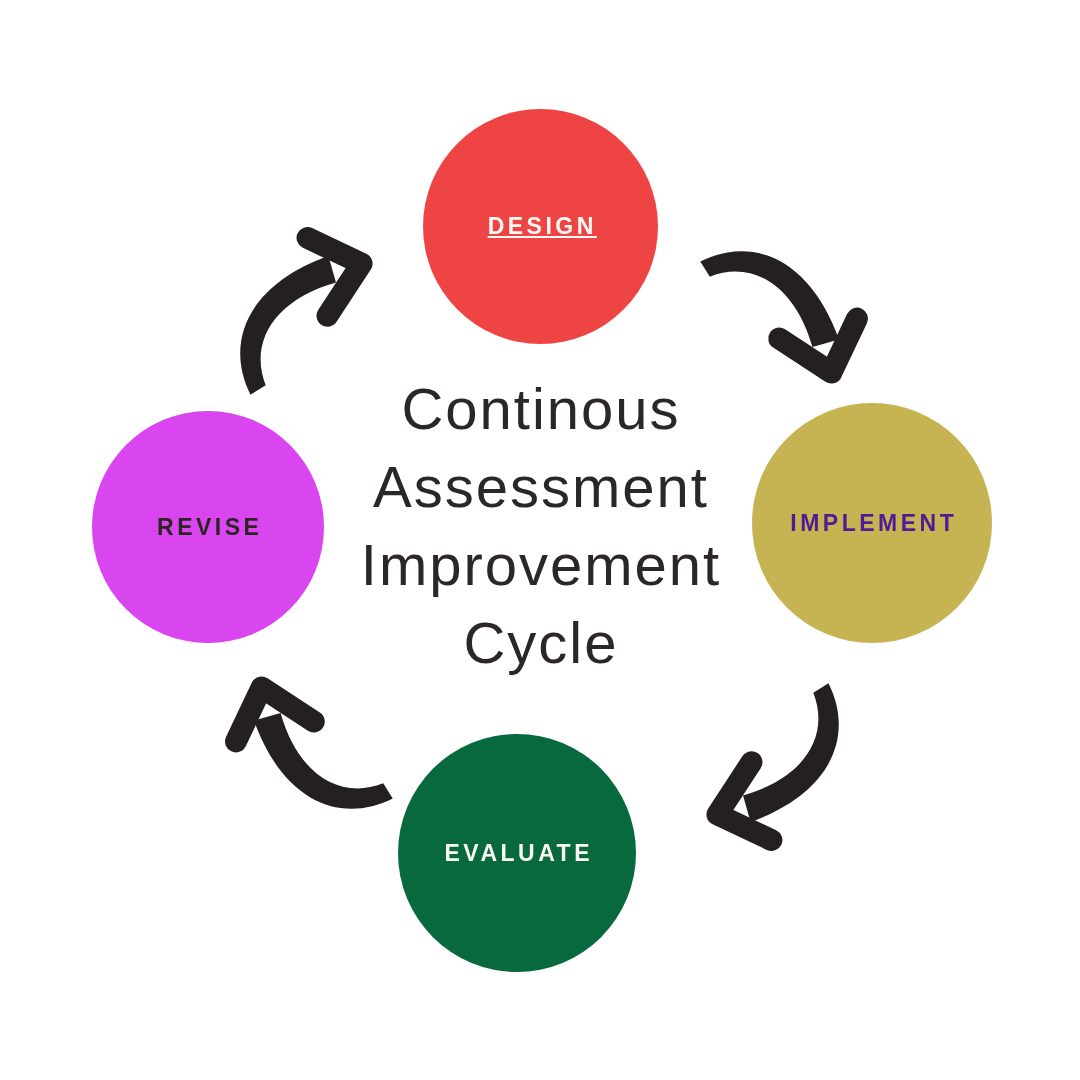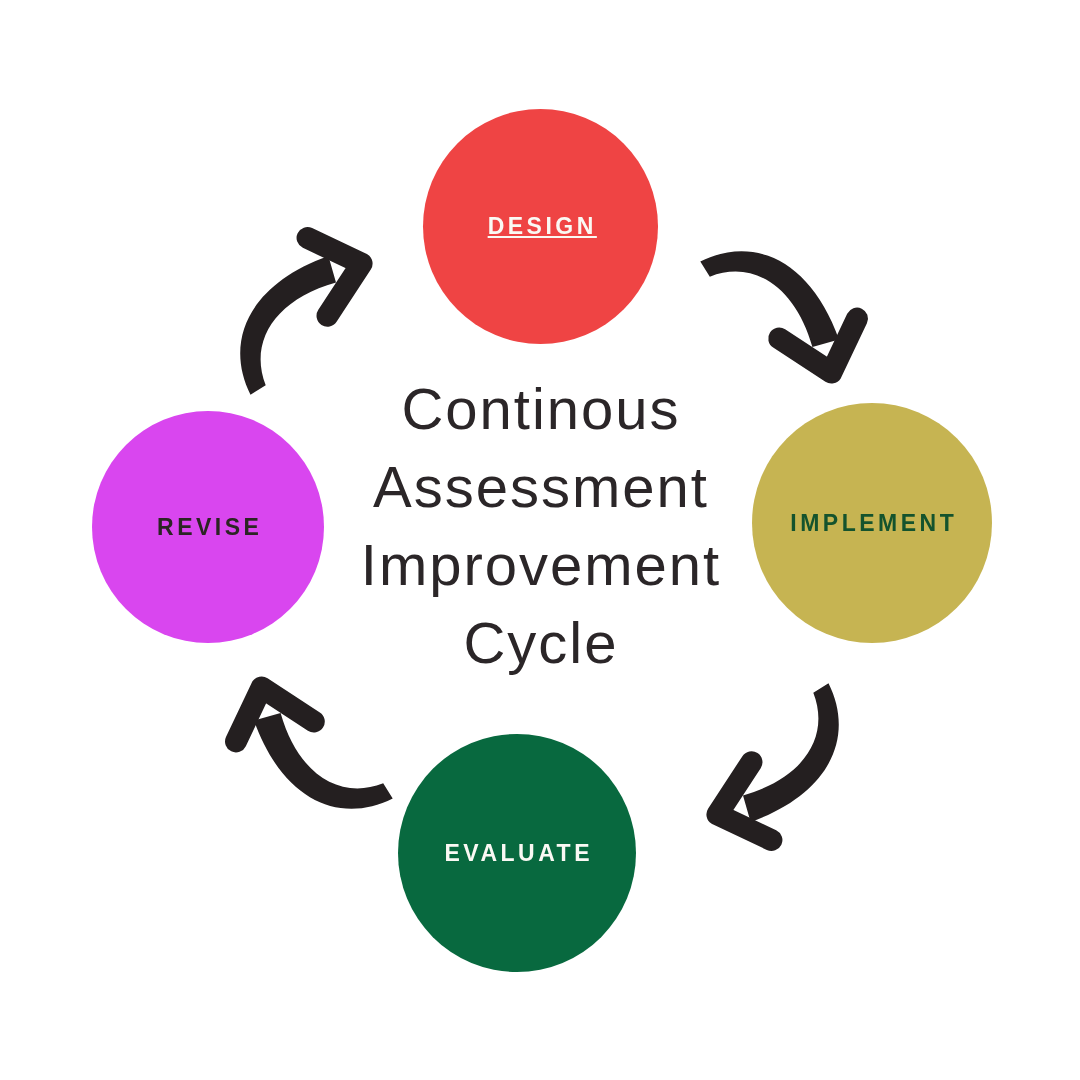--- a/index.html
+++ b/index.html
@@ -67,21 +67,21 @@
     <div>Continous</div>
     <div>Assessment</div>
     <div>Improvement</div>
     <div>Cycle</div>
   </div>
 
   <div class="circle circle-design" style="background-color: #ef4444; color: rgb(250, 249, 244); text-decoration: underline;">
     <span class="label">DESIGN</span>
   </div>
 
-  <div class="circle circle-implement" style="background-color: rgb(198, 180, 82); color: #14532d;">
+  <div class="circle circle-implement" style="background-color: rgb(198, 180, 82); color: #4c1d95;">
     <span class="label">IMPLEMENT</span>
   </div>
 
   <div class="circle circle-evaluate" style="background-color: rgb(8, 105, 63); color: rgb(250, 249, 244);">
     <span class="label">EVALUATE</span>
   </div>
 
   <div class="circle circle-revise" style="background-color: #d946ef; color: rgb(43, 37, 35);">
     <span class="label">REVISE</span>
   </div>

